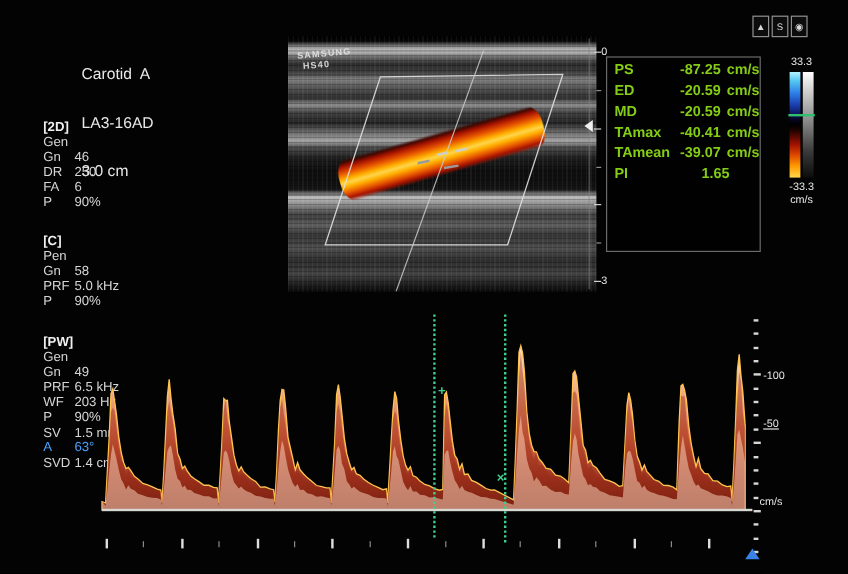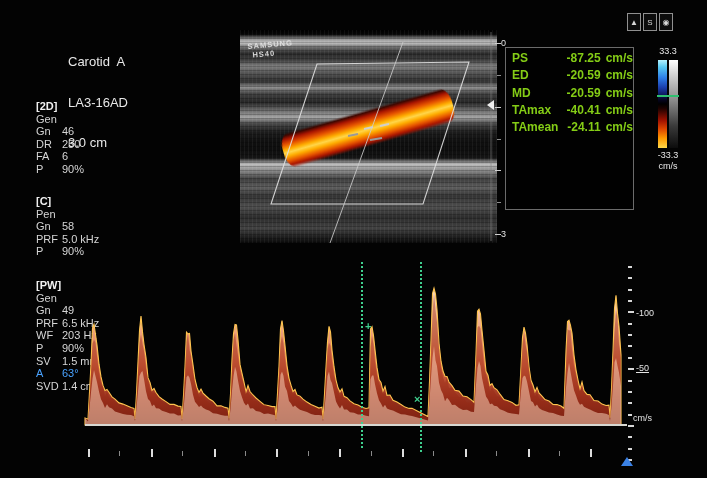--- a/index.html
+++ b/index.html
@@ -210,22 +210,27 @@
         <span class="mn">-20.59</span>
         <span class="mu">cm/s</span>
       </div>
       <div class="mrow">
         <span class="ml">TAmax</span>
         <span class="mn">-40.41</span>
         <span class="mu">cm/s</span>
       </div>
       <div class="mrow">
         <span class="ml">TAmean</span>
-        <span class="mn">-24.11</span>
-        <span class="mu">cm/s</span>
+        <span class="mn">-39.07</span>
+        <span class="mu">cm/s</span>
+      </div>
+      <div class="mrow">
+        <span class="ml">PI</span>
+        <span class="mn">1.65</span>
+        <span class="mu"></span>
       </div>
     </div>
 
   <div class="abs" style="left:627px;top:13px;display:flex;gap:2px;z-index:3;" id="sicons">
       <div class="sicon">▲</div>
       <div class="sicon">S</div>
       <div class="sicon">◉</div>
     </div>
 
   <div class="abs cbar-label" style="top:46px;">33.3</div>
@@ -279,21 +284,21 @@
       <div class="tickdiv" style="left: 628px; top: 391px; width: 4px; height: 1.6px; background: rgb(214, 214, 214);"></div>
       <div class="tickdiv" style="left: 628px; top: 402px; width: 4px; height: 1.6px; background: rgb(214, 214, 214);"></div>
       <div class="tickdiv" style="left: 628px; top: 414px; width: 4px; height: 1.6px; background: rgb(214, 214, 214);"></div>
       <div class="tickdiv" style="left: 628px; top: 425px; width: 6px; height: 1.6px; background: rgb(214, 214, 214);"></div>
       <div class="tickdiv" style="left: 628px; top: 436px; width: 4px; height: 1.6px; background: rgb(214, 214, 214);"></div>
       <div class="tickdiv" style="left: 628px; top: 448px; width: 4px; height: 1.6px; background: rgb(214, 214, 214);"></div>
       <div class="tickdiv" style="left: 628px; top: 459px; width: 4px; height: 1.6px; background: rgb(214, 214, 214);"></div>
     </div>
   <div class="abs" id="vel-labels">
       <div class="abs scale-label" style="left: 636px; top: 308px;">-100</div>
-      <div class="abs scale-label" style="left: 636px; top: 363px; text-decoration: underline;">-50</div>
+      <div class="abs scale-label" style="left: 636px; top: 348px; text-decoration: underline;">-50</div>
     </div>
   <div class="abs" id="spec-unit">cm/s</div>
   <div class="abs" id="time-ticks">
       <div class="tickdiv" style="left: 88px; top: 449px; width: 2px; height: 8px; background: rgb(221, 221, 221);"></div>
       <div class="tickdiv" style="left: 119px; top: 451px; width: 1px; height: 5px; background: rgb(138, 138, 138);"></div>
       <div class="tickdiv" style="left: 151px; top: 449px; width: 2px; height: 8px; background: rgb(221, 221, 221);"></div>
       <div class="tickdiv" style="left: 182px; top: 451px; width: 1px; height: 5px; background: rgb(138, 138, 138);"></div>
       <div class="tickdiv" style="left: 214px; top: 449px; width: 2px; height: 8px; background: rgb(221, 221, 221);"></div>
       <div class="tickdiv" style="left: 245px; top: 451px; width: 1px; height: 5px; background: rgb(138, 138, 138);"></div>
       <div class="tickdiv" style="left: 276px; top: 449px; width: 2px; height: 8px; background: rgb(221, 221, 221);"></div>

